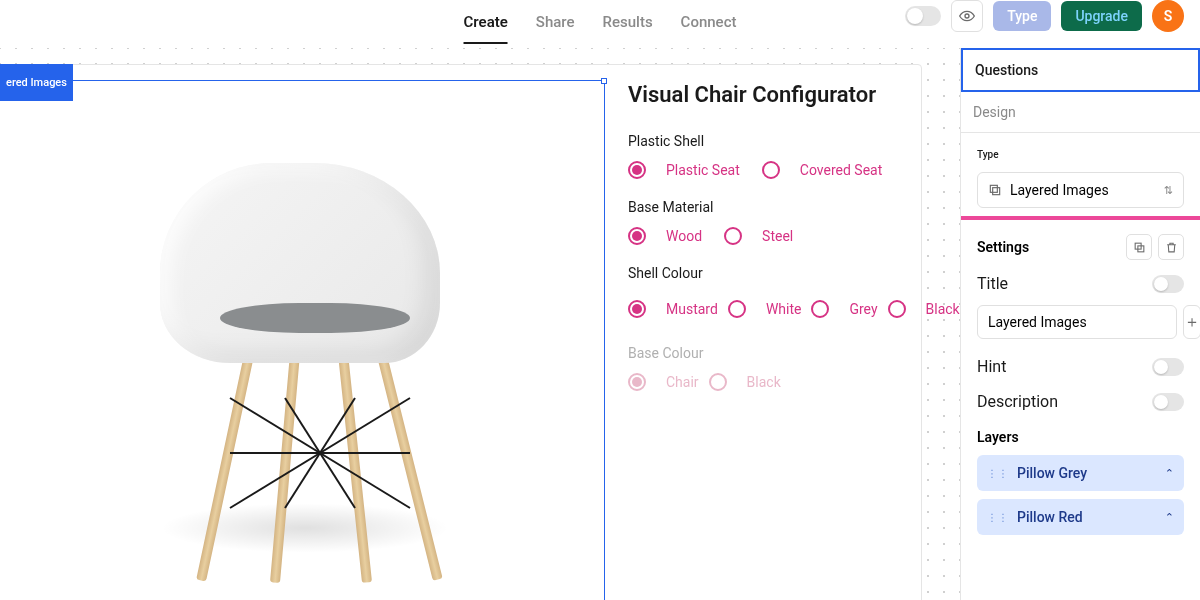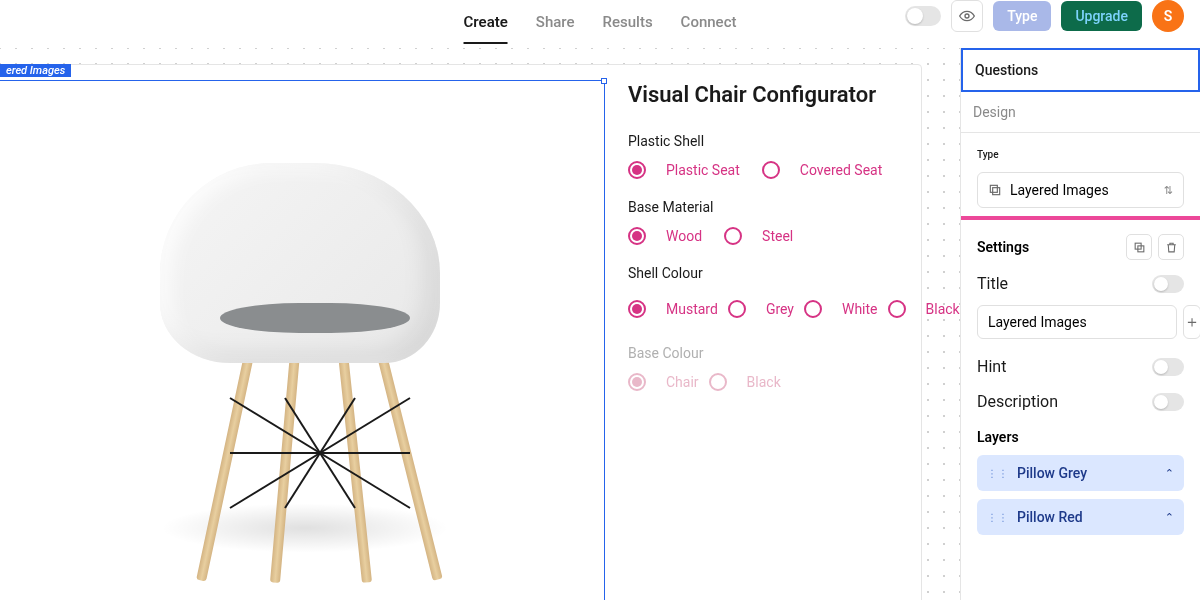--- a/index.html
+++ b/index.html
@@ -17,21 +17,21 @@
 .saved-btn { background: #a9b8e8; color: #fff; border: none; border-radius: 6px; padding: 7px 14px; font-size: 14px; font-weight: 500; }
 .upgrade-btn { background: #0d6b4a; color: #7dd3fc; border: none; border-radius: 6px; padding: 7px 14px; font-size: 14px; font-weight: 500; cursor: pointer; }
 .avatar { width: 32px; height: 32px; border-radius: 50%; background: #f97316; color: #fff; display: flex; align-items: center; justify-content: center; font-weight: 600; font-size: 14px; }
 
 
 .main { display: flex; height: 552px; }
 .canvas-area { flex: 1; position: relative; background-image: radial-gradient(#d0d0d0 1px, transparent 1px); background-size: 16px 16px; background-position: 8px 8px; overflow: hidden; }
 .canvas-box { position: absolute; top: 16px; left: -6px; width: 928px; height: 580px; background: #fff; border: 1px solid #e5e5e5; border-radius: 4px; }
 
 
-.sel-label { position: absolute; top: 16px; left: 0; background: #2563eb; color: #fff; font-size: 11px; padding: 0 6px; font-weight: 500; z-index: 5; font-style: italic; }
+.sel-label { position: absolute; top: 16px; left: 0; background: #2563eb; color: #fff; font-size: 11px; padding: 12px 6px; font-weight: 500; z-index: 5; }
 .sel-border-top { position: absolute; top: 32px; left: 0; width: 605px; height: 1px; background: #2563eb; z-index: 4; }
 .sel-border-right { position: absolute; top: 32px; left: 604px; width: 1px; height: 568px; background: #2563eb; z-index: 4; }
 .sel-handle { position: absolute; width: 6px; height: 6px; border: 1px solid #2563eb; background: #fff; z-index: 6; top: 30px; left: 601px; }
 
 
 .chair-wrap { position: absolute; top: 55px; left: 120px; width: 370px; height: 490px; }
 .shadow { position: absolute; bottom: 40px; left: 40px; width: 290px; height: 50px; background: radial-gradient(ellipse at center, rgba(0,0,0,0.12) 0%, transparent 70%); }
 .seat { position: absolute; top: 60px; left: 40px; width: 280px; height: 200px; background: linear-gradient(135deg,#f5f5f5,#e8e8e8); border-radius: 40% 45% 20% 25% / 55% 55% 30% 30%; box-shadow: inset -15px -10px 25px rgba(0,0,0,.08), inset 10px 5px 20px rgba(255,255,255,.8); }
 .cushion { position: absolute; top: 200px; left: 100px; width: 190px; height: 30px; background: #8a8d8f; border-radius: 50%/60%; }
 .leg { position: absolute; width: 10px; background: linear-gradient(90deg,#d4b483,#e8cfa0,#d4b483); border-radius: 3px; }
@@ -169,25 +169,25 @@
           </div>
           <div class="group">
             <div class="group-title">Shell Colour</div>
             <div class="radio-col">
               <div class="radio">
                 <div class="radio-dot checked"></div>
                 <span class="radio-label">Mustard</span>
               </div>
               <div class="radio">
                 <div class="radio-dot"></div>
+                <span class="radio-label">White</span>
+              </div>
+              <div class="radio">
+                <div class="radio-dot"></div>
                 <span class="radio-label">Grey</span>
-              </div>
-              <div class="radio">
-                <div class="radio-dot"></div>
-                <span class="radio-label">White</span>
               </div>
               <div class="radio">
                 <div class="radio-dot"></div>
                 <span class="radio-label">Black</span>
               </div>
               <div class="radio">
                 <div class="radio-dot"></div>
                 <span class="radio-label">Blue Navy</span>
               </div>
             </div>

